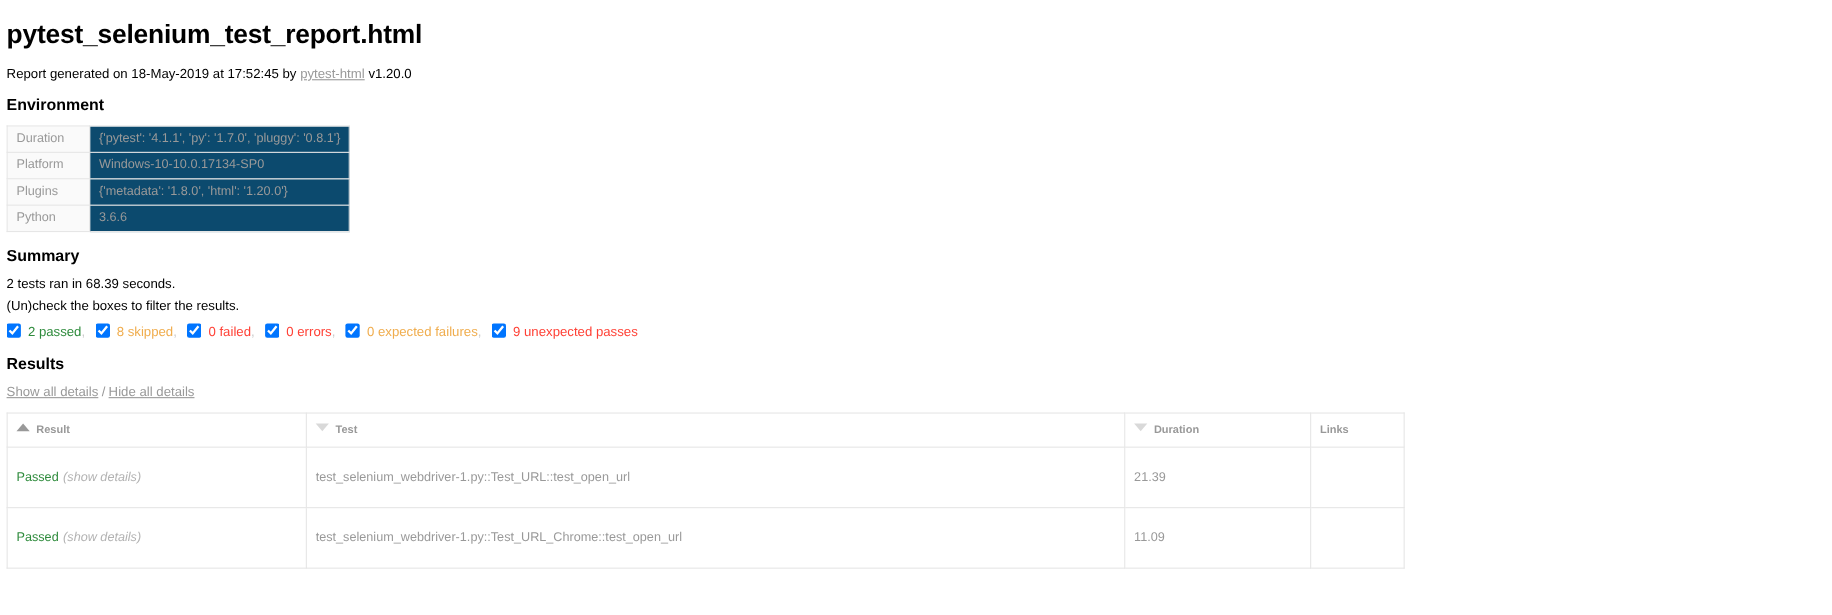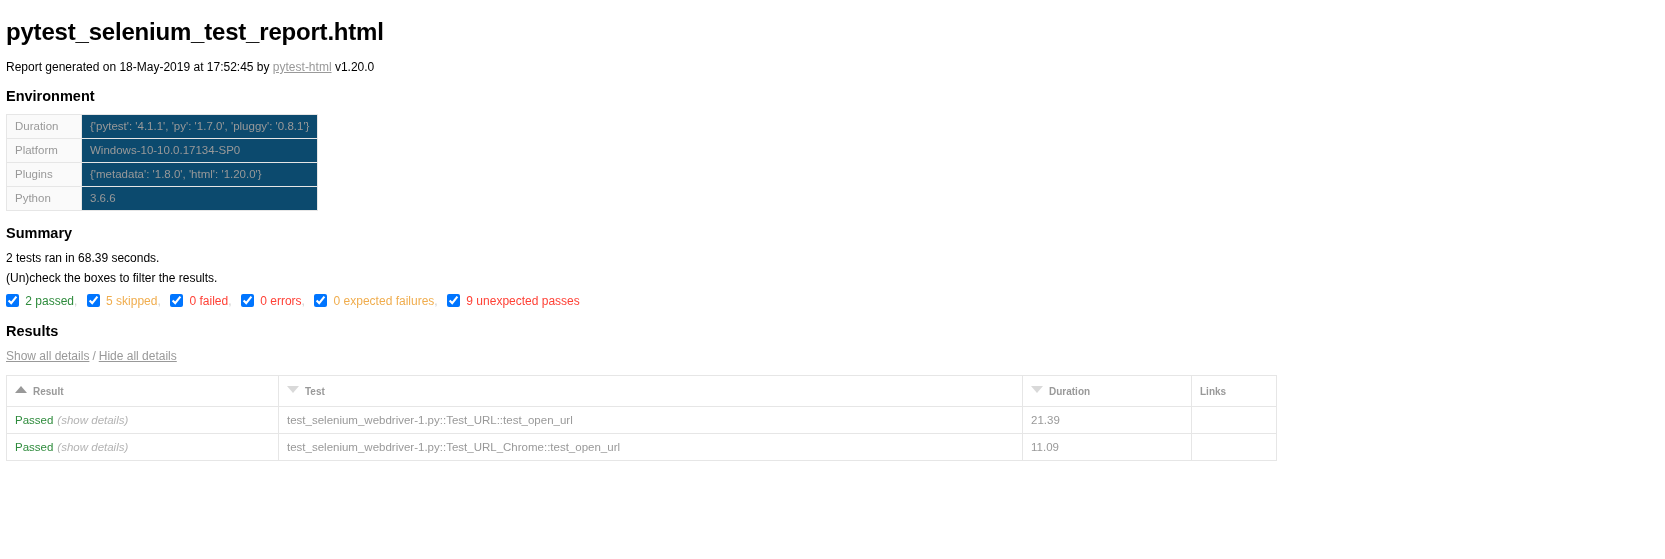--- a/index.html
+++ b/index.html
@@ -116,21 +116,21 @@
     padding: 6px 8px 6px 8px;
     border: 1px solid #e6e6e6;
     background: #ffffff;
     height: 18px;
     vertical-align: middle;
     white-space: nowrap;
   }
   table.results td {
     font-size: 11.5px;
     color: #999999;
-    padding: 5px 8px;
+    padding: 19px 8px;
     border: 1px solid #e6e6e6;
     background: #ffffff;
     height: 16px;
     vertical-align: middle;
     white-space: nowrap;
     overflow: hidden;
   }
   col.col-result   { width: 272px; }
   col.col-test     { width: 744px; }
   col.col-duration { width: 169px; }
@@ -202,21 +202,21 @@
   <p>2 tests ran in 68.39 seconds.</p>
   <p>(Un)check the boxes to filter the results.</p>
 
   <div class="filters">
     <span class="filter-group">
       <input type="checkbox" checked="" style="">
       <span class="filter-label" id="f0" style="color: rgb(46, 139, 60);">2 passed</span><span class="comma">,</span>
     </span>
     <span class="filter-group">
       <input type="checkbox" checked="" style="">
-      <span class="filter-label" id="f1" style="color: rgb(240, 173, 78);">5 skipped</span><span class="comma">,</span>
+      <span class="filter-label" id="f1" style="color: rgb(240, 173, 78);">8 skipped</span><span class="comma">,</span>
     </span>
     <span class="filter-group">
       <input type="checkbox" checked="" style="">
       <span class="filter-label" id="f2" style="color: rgb(255, 65, 54);">0 failed</span><span class="comma">,</span>
     </span>
     <span class="filter-group">
       <input type="checkbox" checked="" style="">
       <span class="filter-label" id="f3" style="color: rgb(255, 65, 54);">0 errors</span><span class="comma">,</span>
     </span>
     <span class="filter-group">

